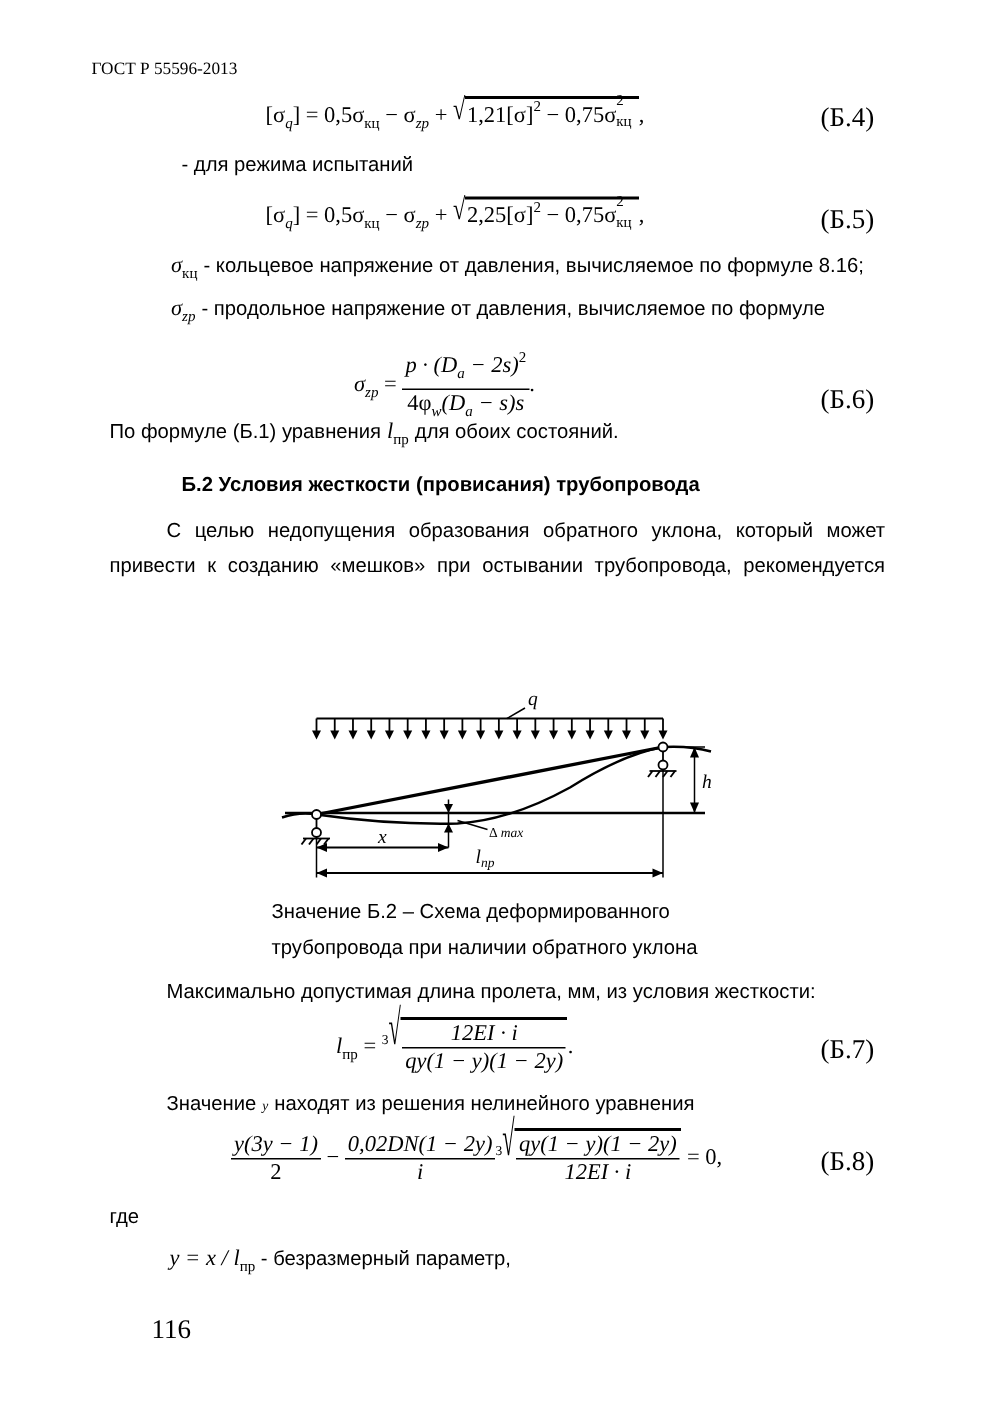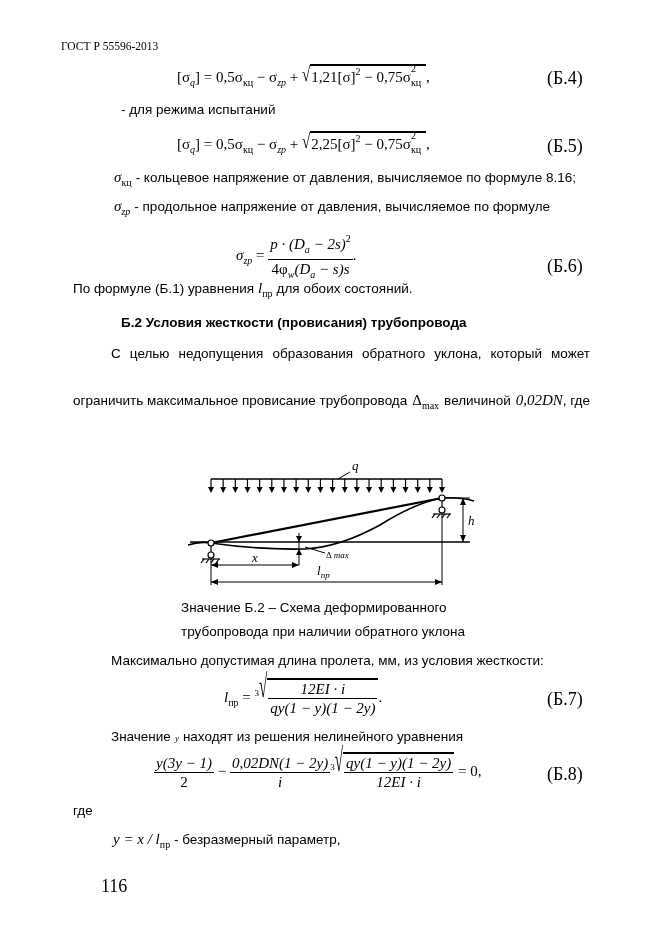--- a/index.html
+++ b/index.html
@@ -66,26 +66,21 @@
 
   <div class="abs" style="left:73px; top:279px;">
     <span class="sans">По формуле (Б.1)  уравнения</span>
     <i class="math">l</i><span class="math sub">пр</span>
     <span class="sans">для обоих состояний.</span>
   </div>
 
   <div class="abs sans bold" style="left:111px; top:315px;margin-left:10px;">Б.2 Условия жесткости (провисания) трубопровода</div>
 
   <div class="abs sans just" style="left:111px; top:346px; width:479px;">С целью недопущения образования обратного уклона, который может</div>
-  <div class="abs sans" style="left:73px; top:392px; width:517px; display:flex; justify-content:space-between; align-items:baseline;">
-    <span>ограничить максимальное провисание трубопровода</span>
-    <span><span class="math">Δ</span><span class="math sub">max</span></span>
-    <span>величиной</span>
-    <span><i class="math">0,02DN</i><span>, где</span></span>
-  </div>
+  <div class="abs sans just" style="left:73px; top:369px; width:517px;">привести к созданию «мешков» при остывании трубопровода, рекомендуется</div>
 
   <svg class="abs" style="left:180px; top:455px;" width="300" height="135" viewBox="0 0 300 135">
     <g stroke="#000" fill="none" stroke-width="1.4">
 
       <line x1="31" y1="24" x2="262" y2="24"></line>
 
       <line x1="158" y1="24" x2="170" y2="17" stroke-width="1"></line>
 
       <line x1="10" y1="87" x2="290" y2="87" stroke-width="1.6"></line>
 

